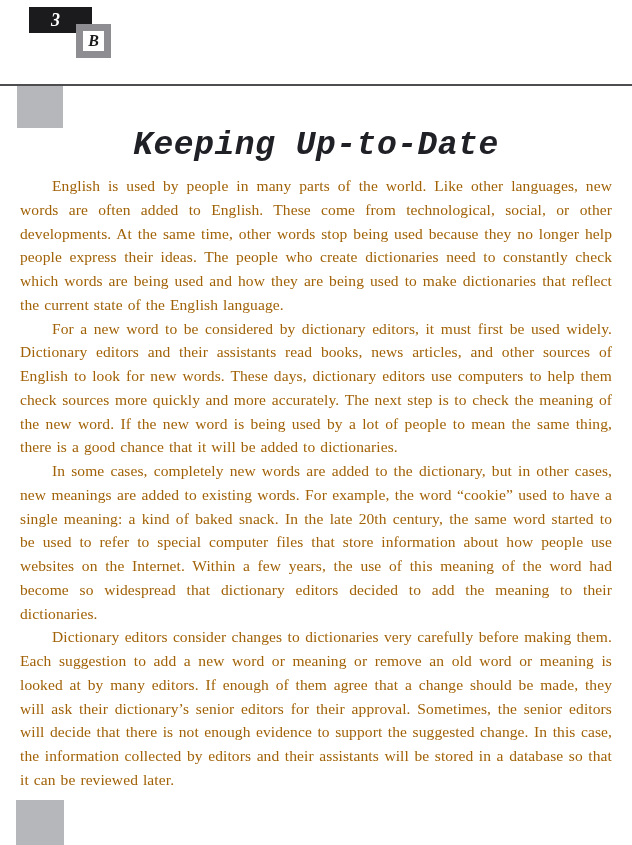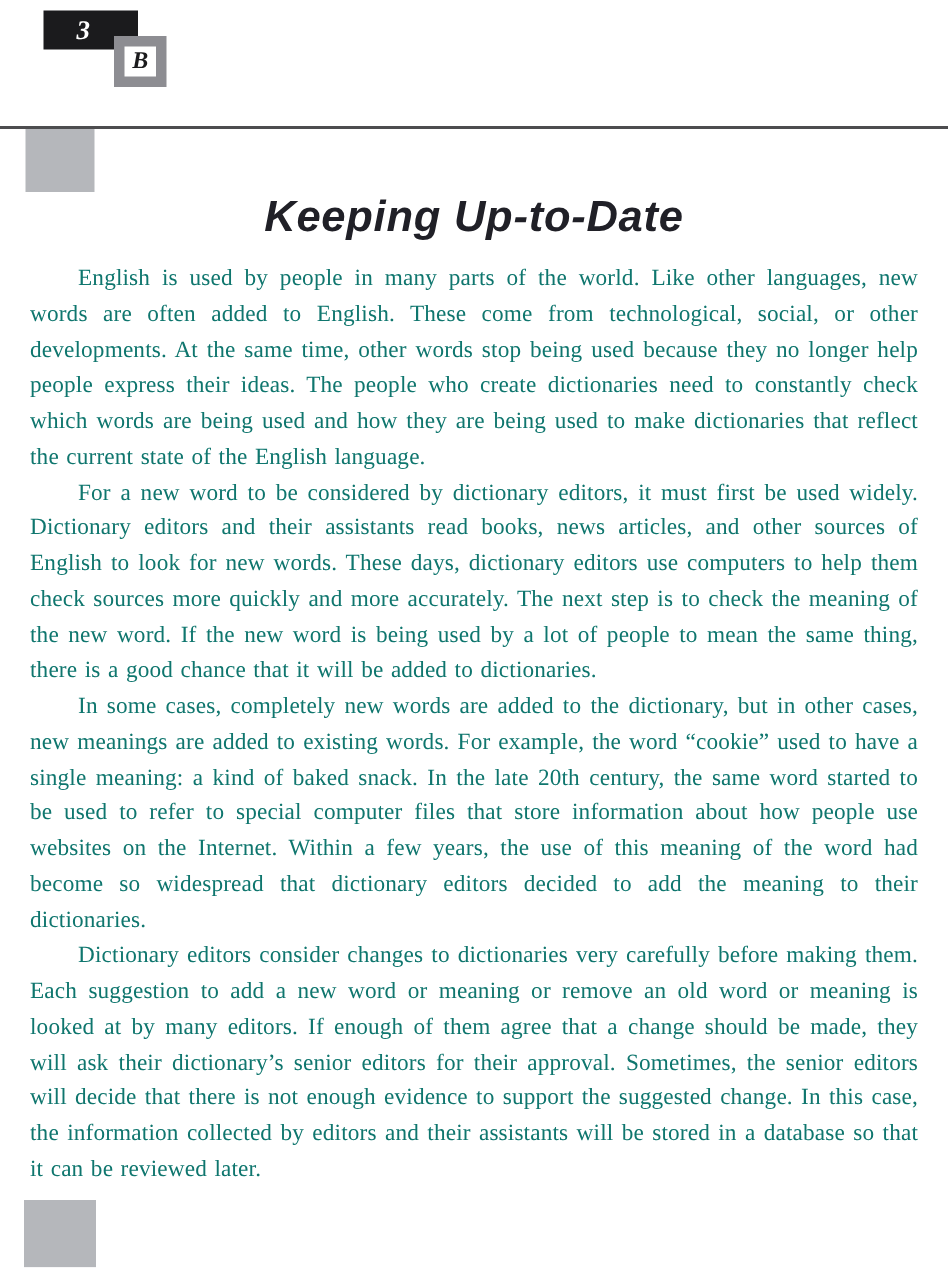--- a/index.html
+++ b/index.html
@@ -88,38 +88,38 @@
   
   .content {
     position: absolute;
     left: 20px;
     right: 20px;
     top: 127px;
   }
   .title {
     margin: 0 0 10px 0;
     text-align: center;
-    font-family: Liberation Sans, sans-serif;
+    font-family: Liberation Mono, monospace;
     font-style: italic;
     font-weight: 600;
-    font-size: 29px;
+    font-size: 33px;
     line-height: 37px;
     letter-spacing: 0.5px;
     color: #202027;
   }
   .passage p {
     margin: 0;
     text-indent: 32px;
     text-align: justify;
     font-family: "Liberation Serif", serif;
     font-size: 15.5px;
     line-height: 23.75px;
     letter-spacing: 0.1px;
     word-spacing: 1px;
-    color: #0f766e;
+    color: #a16207;
   }
 </style>
 </head>
 <body>
 
 <div class="page">
 
   <header>
     <div class="unit-badge">
       <span>3</span>

